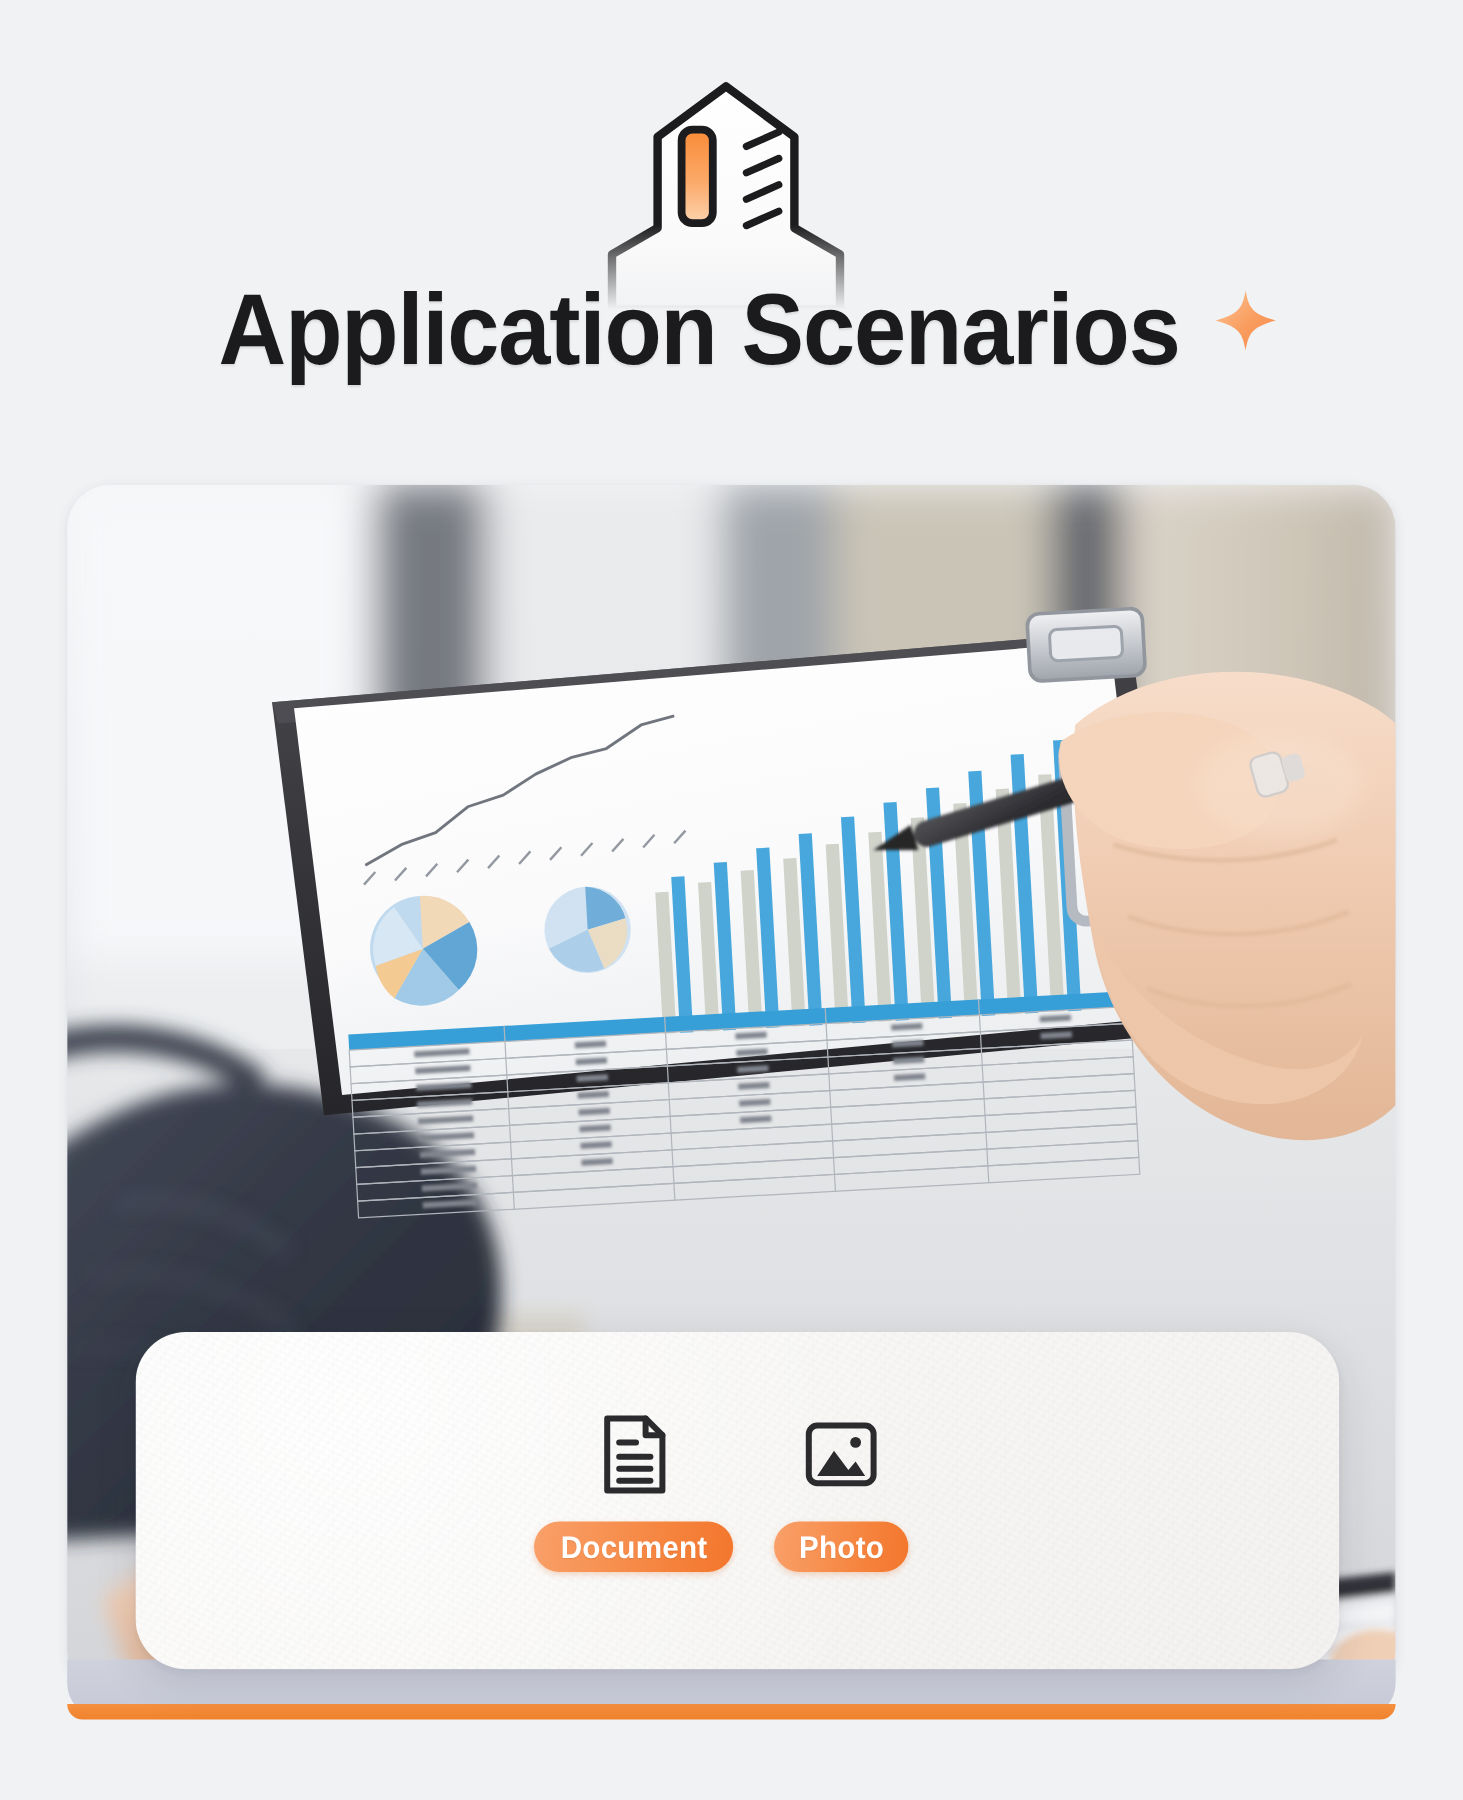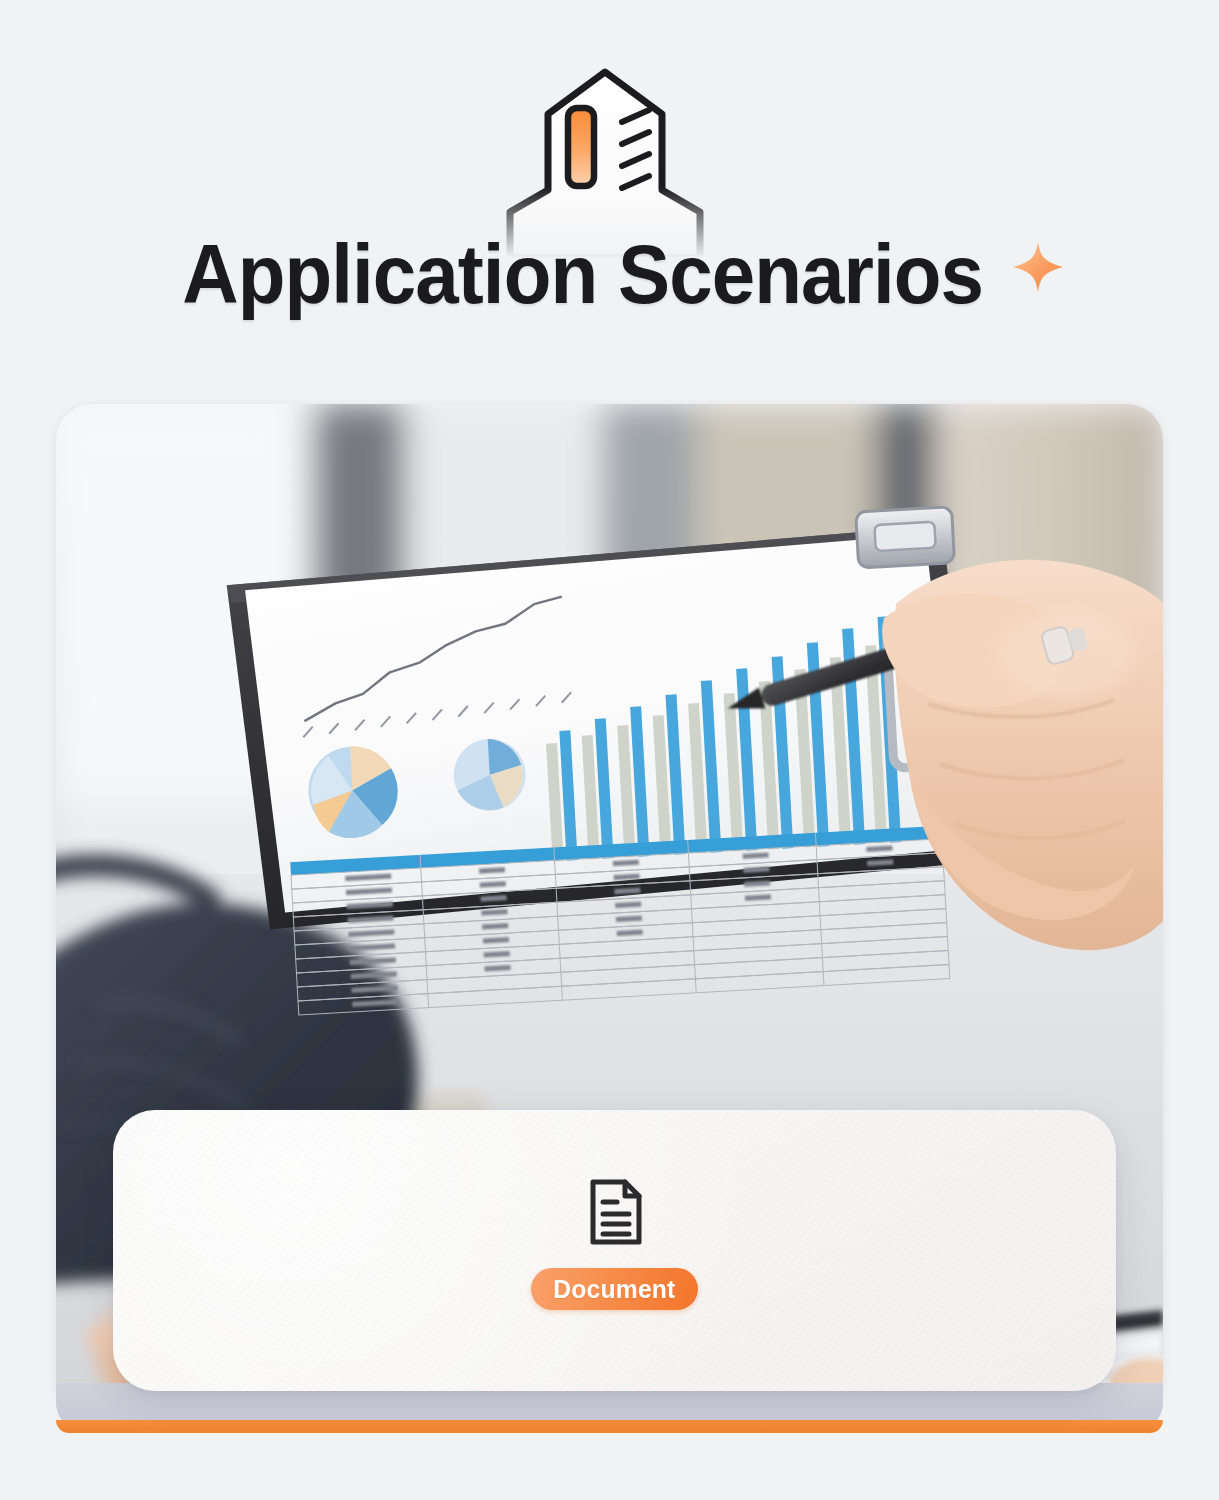--- a/index.html
+++ b/index.html
@@ -524,19 +524,31 @@
             <line x1="26" y1="50" x2="52" y2="50"></line>
             <line x1="26" y1="60" x2="52" y2="60"></line>
           </g>
         </svg>
         <div class="chip-pill">
           <span class="chip-label">Document</span>
         </div>
       </div>
 
 
+      <div class="chip-col">
+        <svg class="chip-icon" viewBox="0 0 76 76">
+          <g fill="none" stroke="#2b2b2e" stroke-width="5" stroke-linejoin="round" stroke-linecap="round">
+            <rect x="11" y="14" width="54" height="48" rx="7"></rect>
+          </g>
+          <circle cx="50" cy="28" r="4.5" fill="#2b2b2e"></circle>
+          <path d="M18 56 L32 35 L44 51 L50 44 L58 56 Z" fill="#2b2b2e"></path>
+        </svg>
+        <div class="chip-pill">
+          <span class="chip-label">Photo</span>
+        </div>
+      </div>
 
 
 
     </div>
   </div>
 
 </div>
 
 </body></html>

